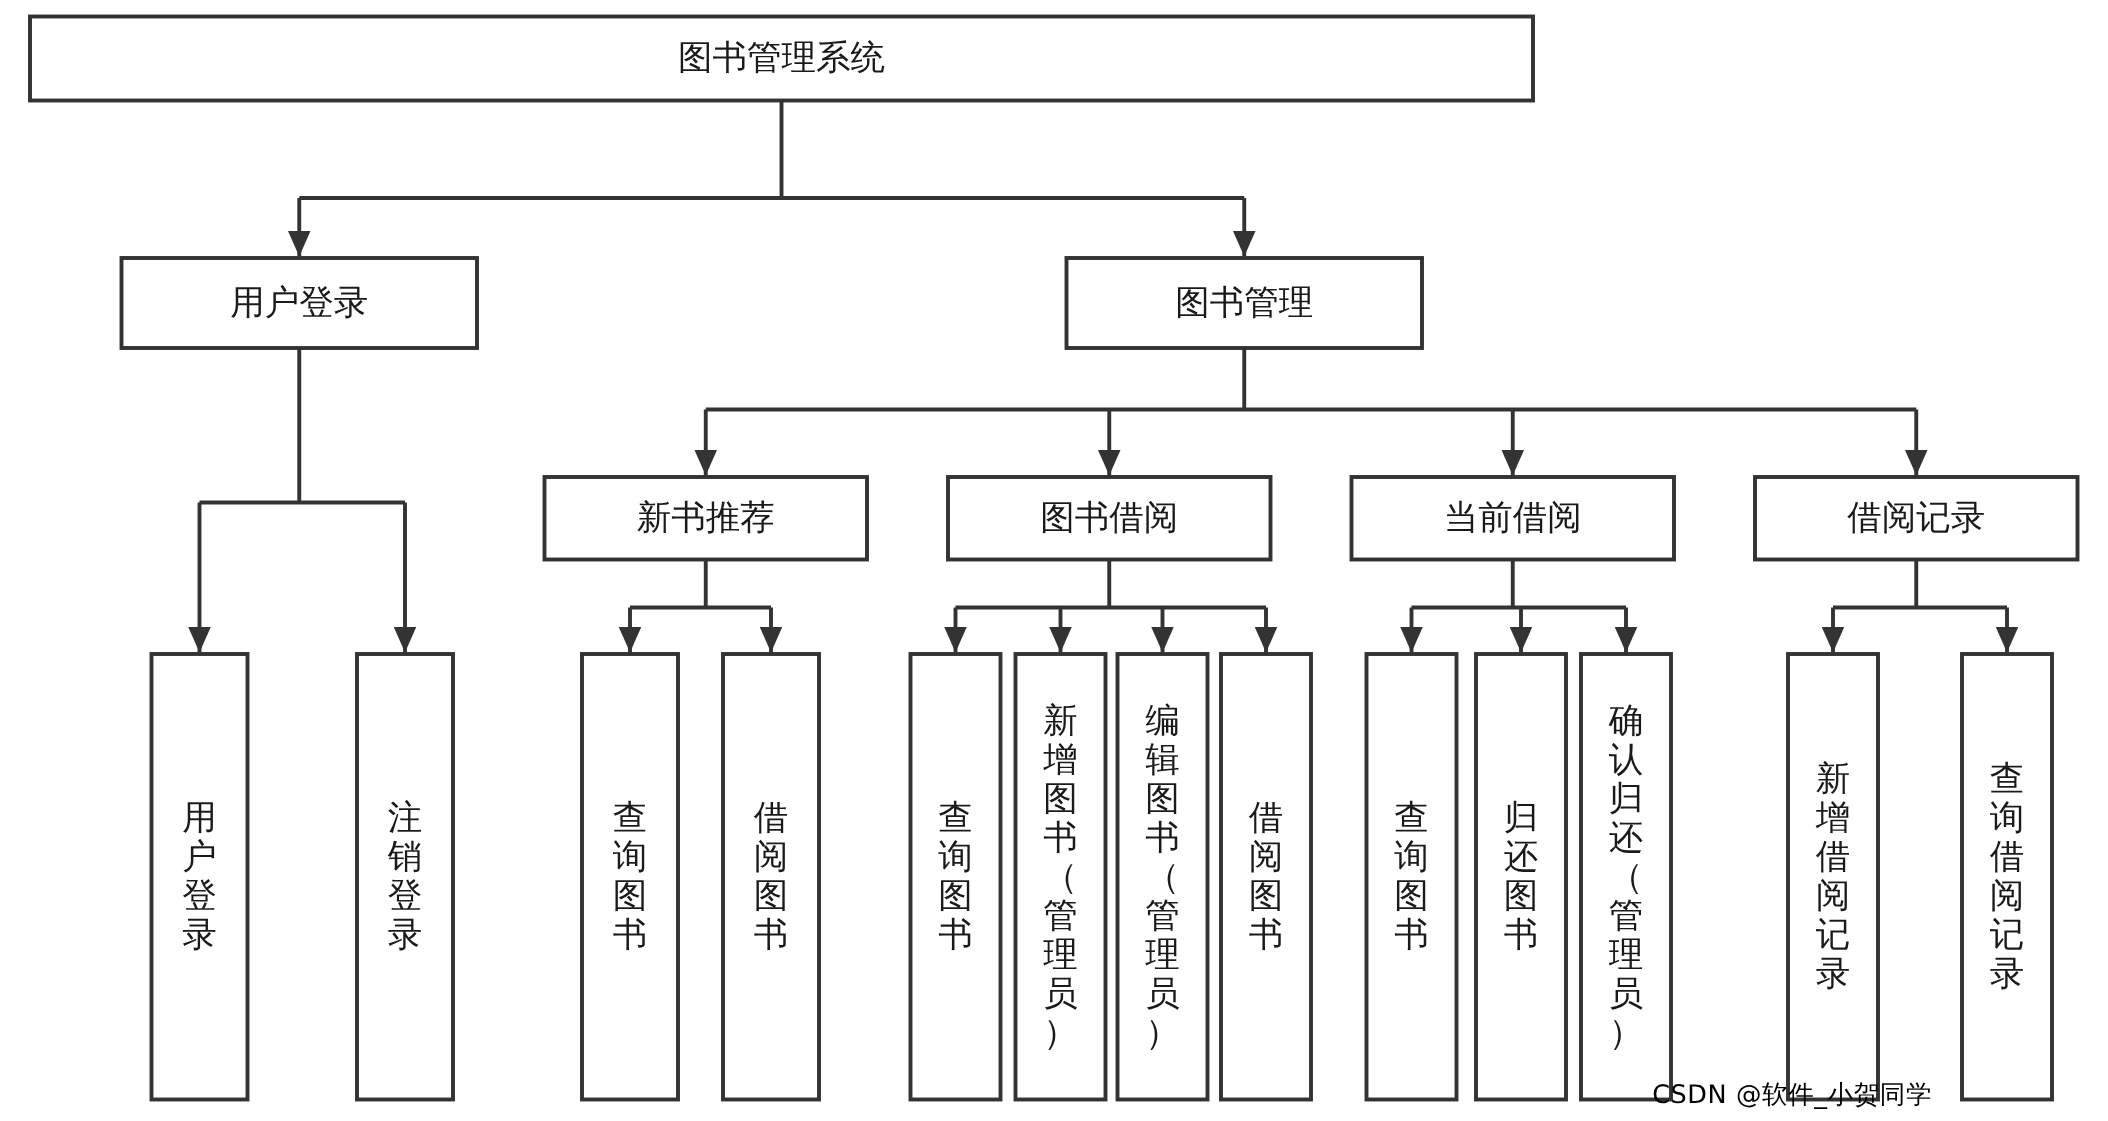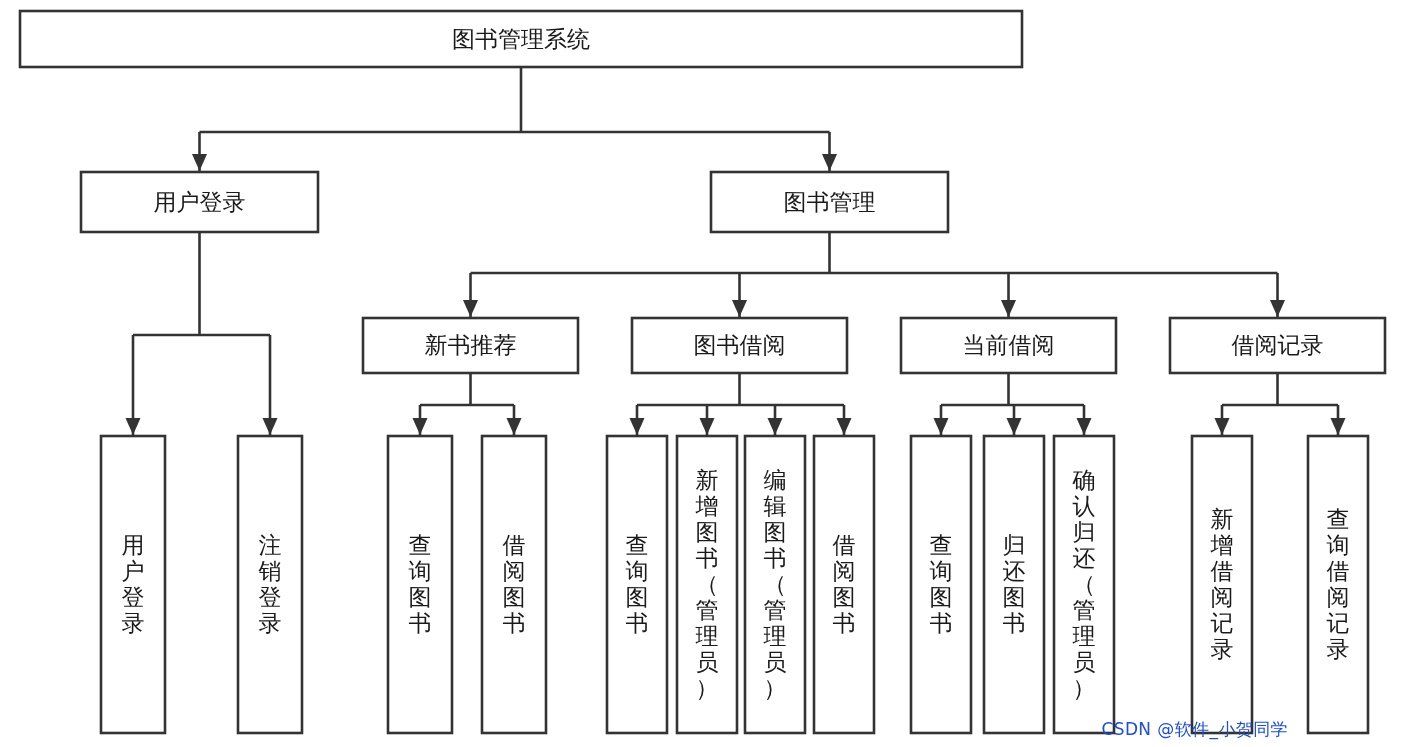--- a/index.html
+++ b/index.html
@@ -46,21 +46,21 @@
   }
   .arrow-head {
     fill: #333333;
     stroke: none;
   }
   .watermark {
     position: absolute;
     right: 8px;
     bottom: 6px;
     font-size: 17px;
-    color: #1d4ed8;
+    color: #000000;
     font-family: "DejaVu Sans", "Liberation Sans", sans-serif;
     white-space: nowrap;
     pointer-events: none;
     letter-spacing: 0.4px;
   }
 </style>
 </head>
 <body>
 
 <div id="diagram-root">

